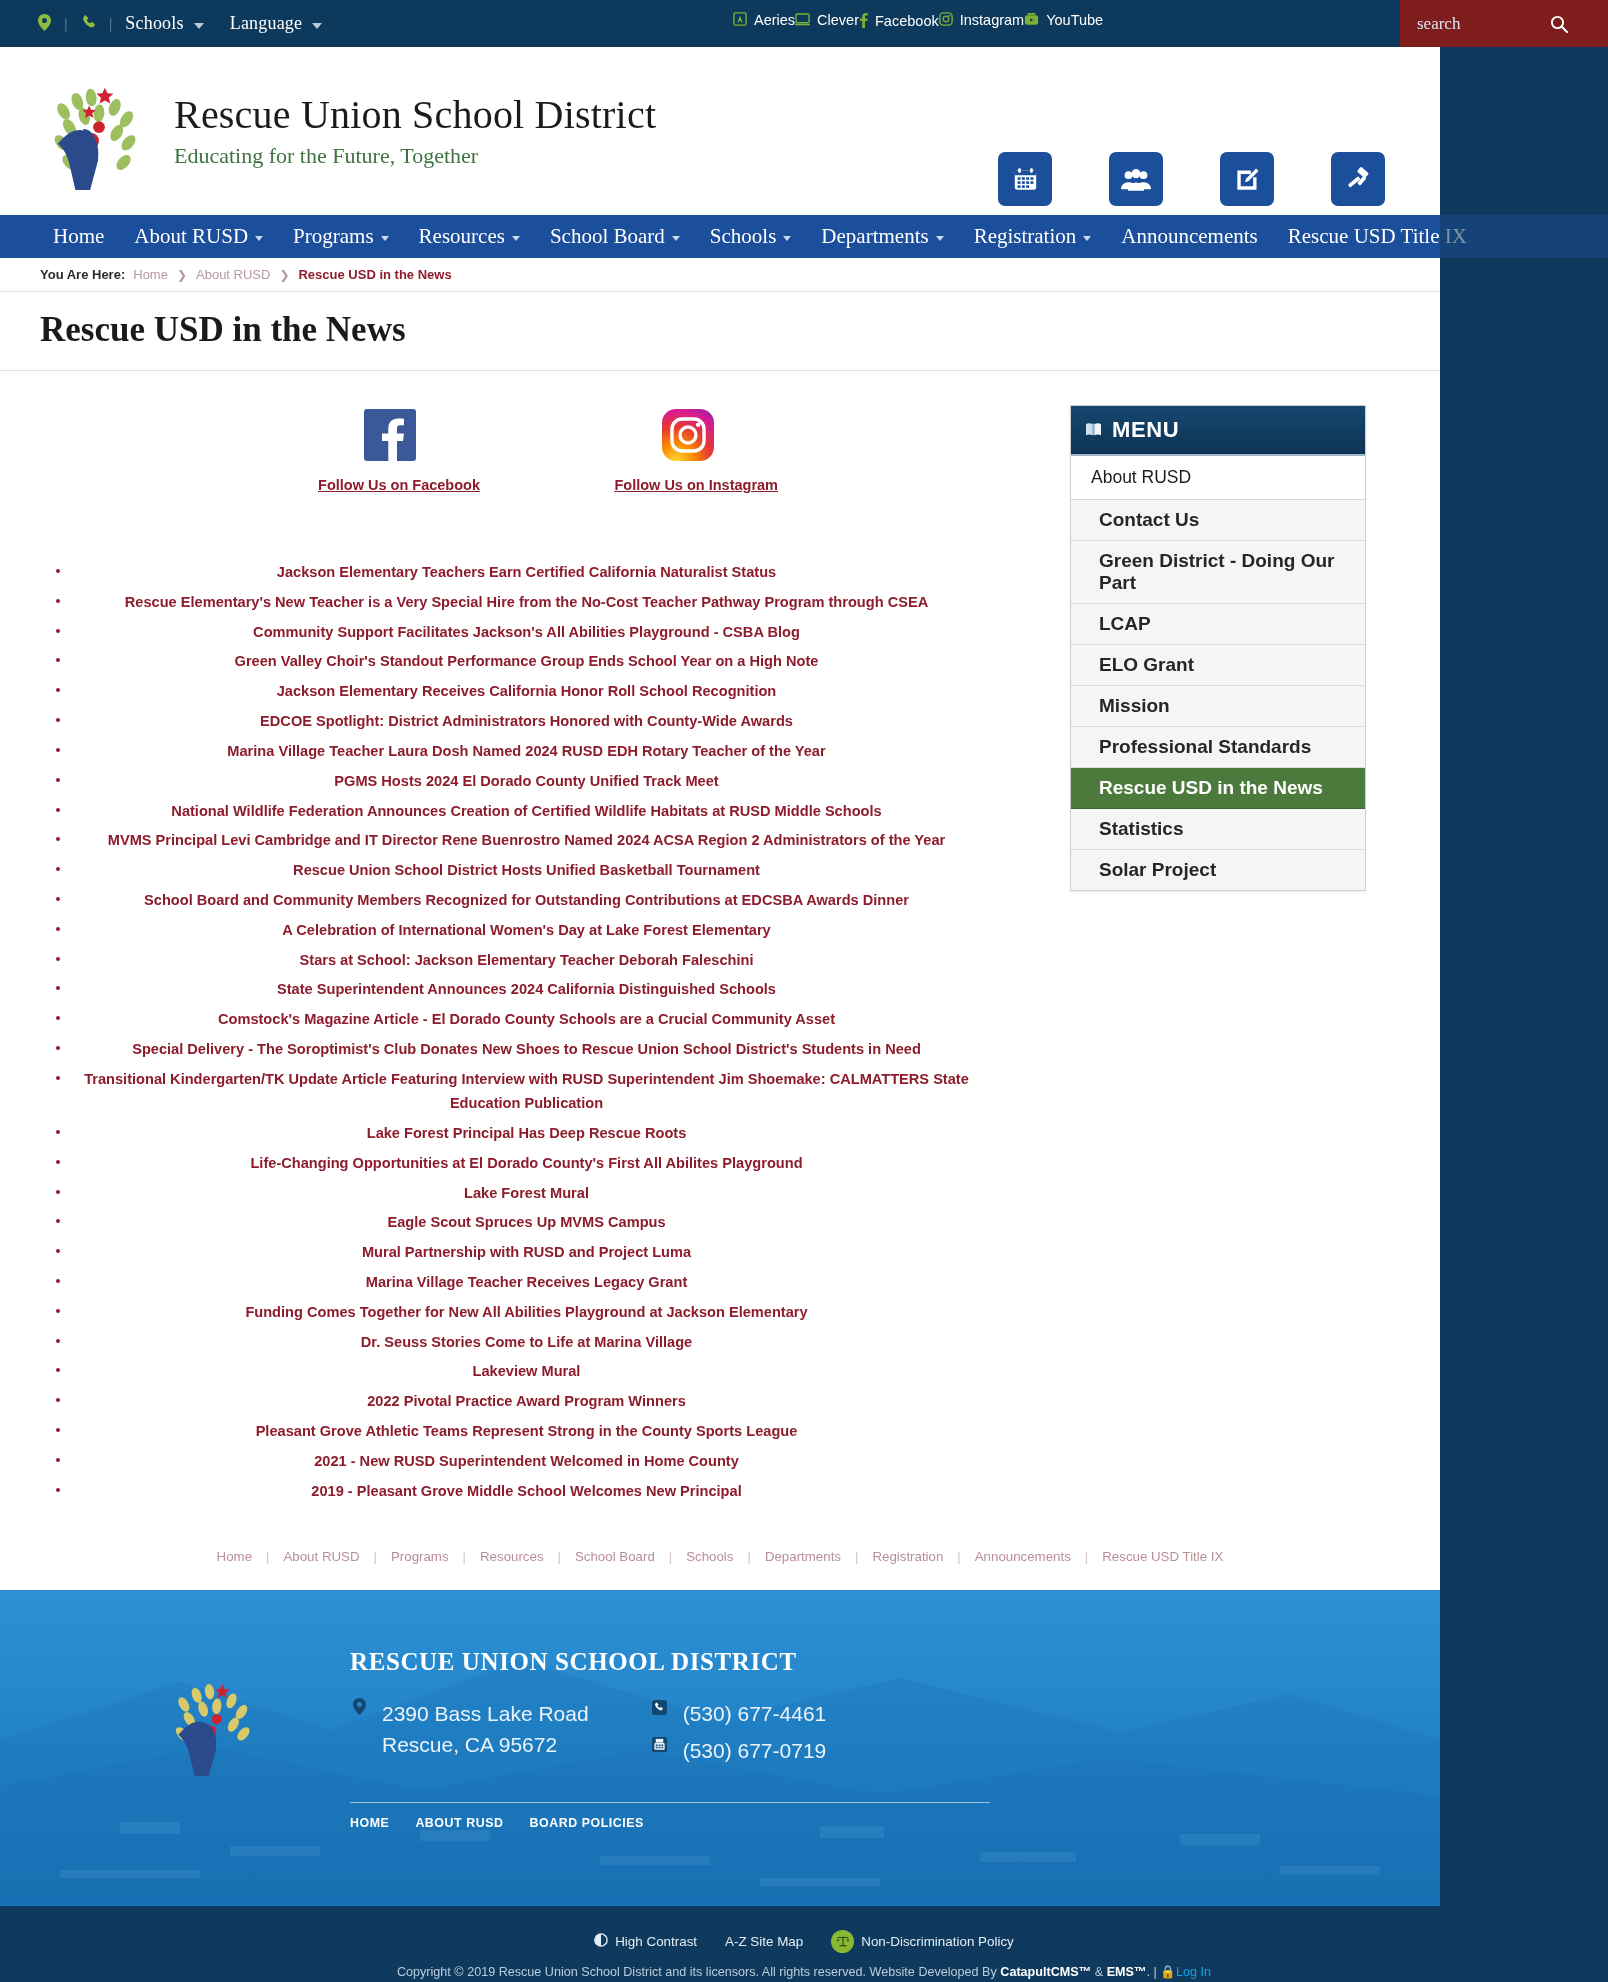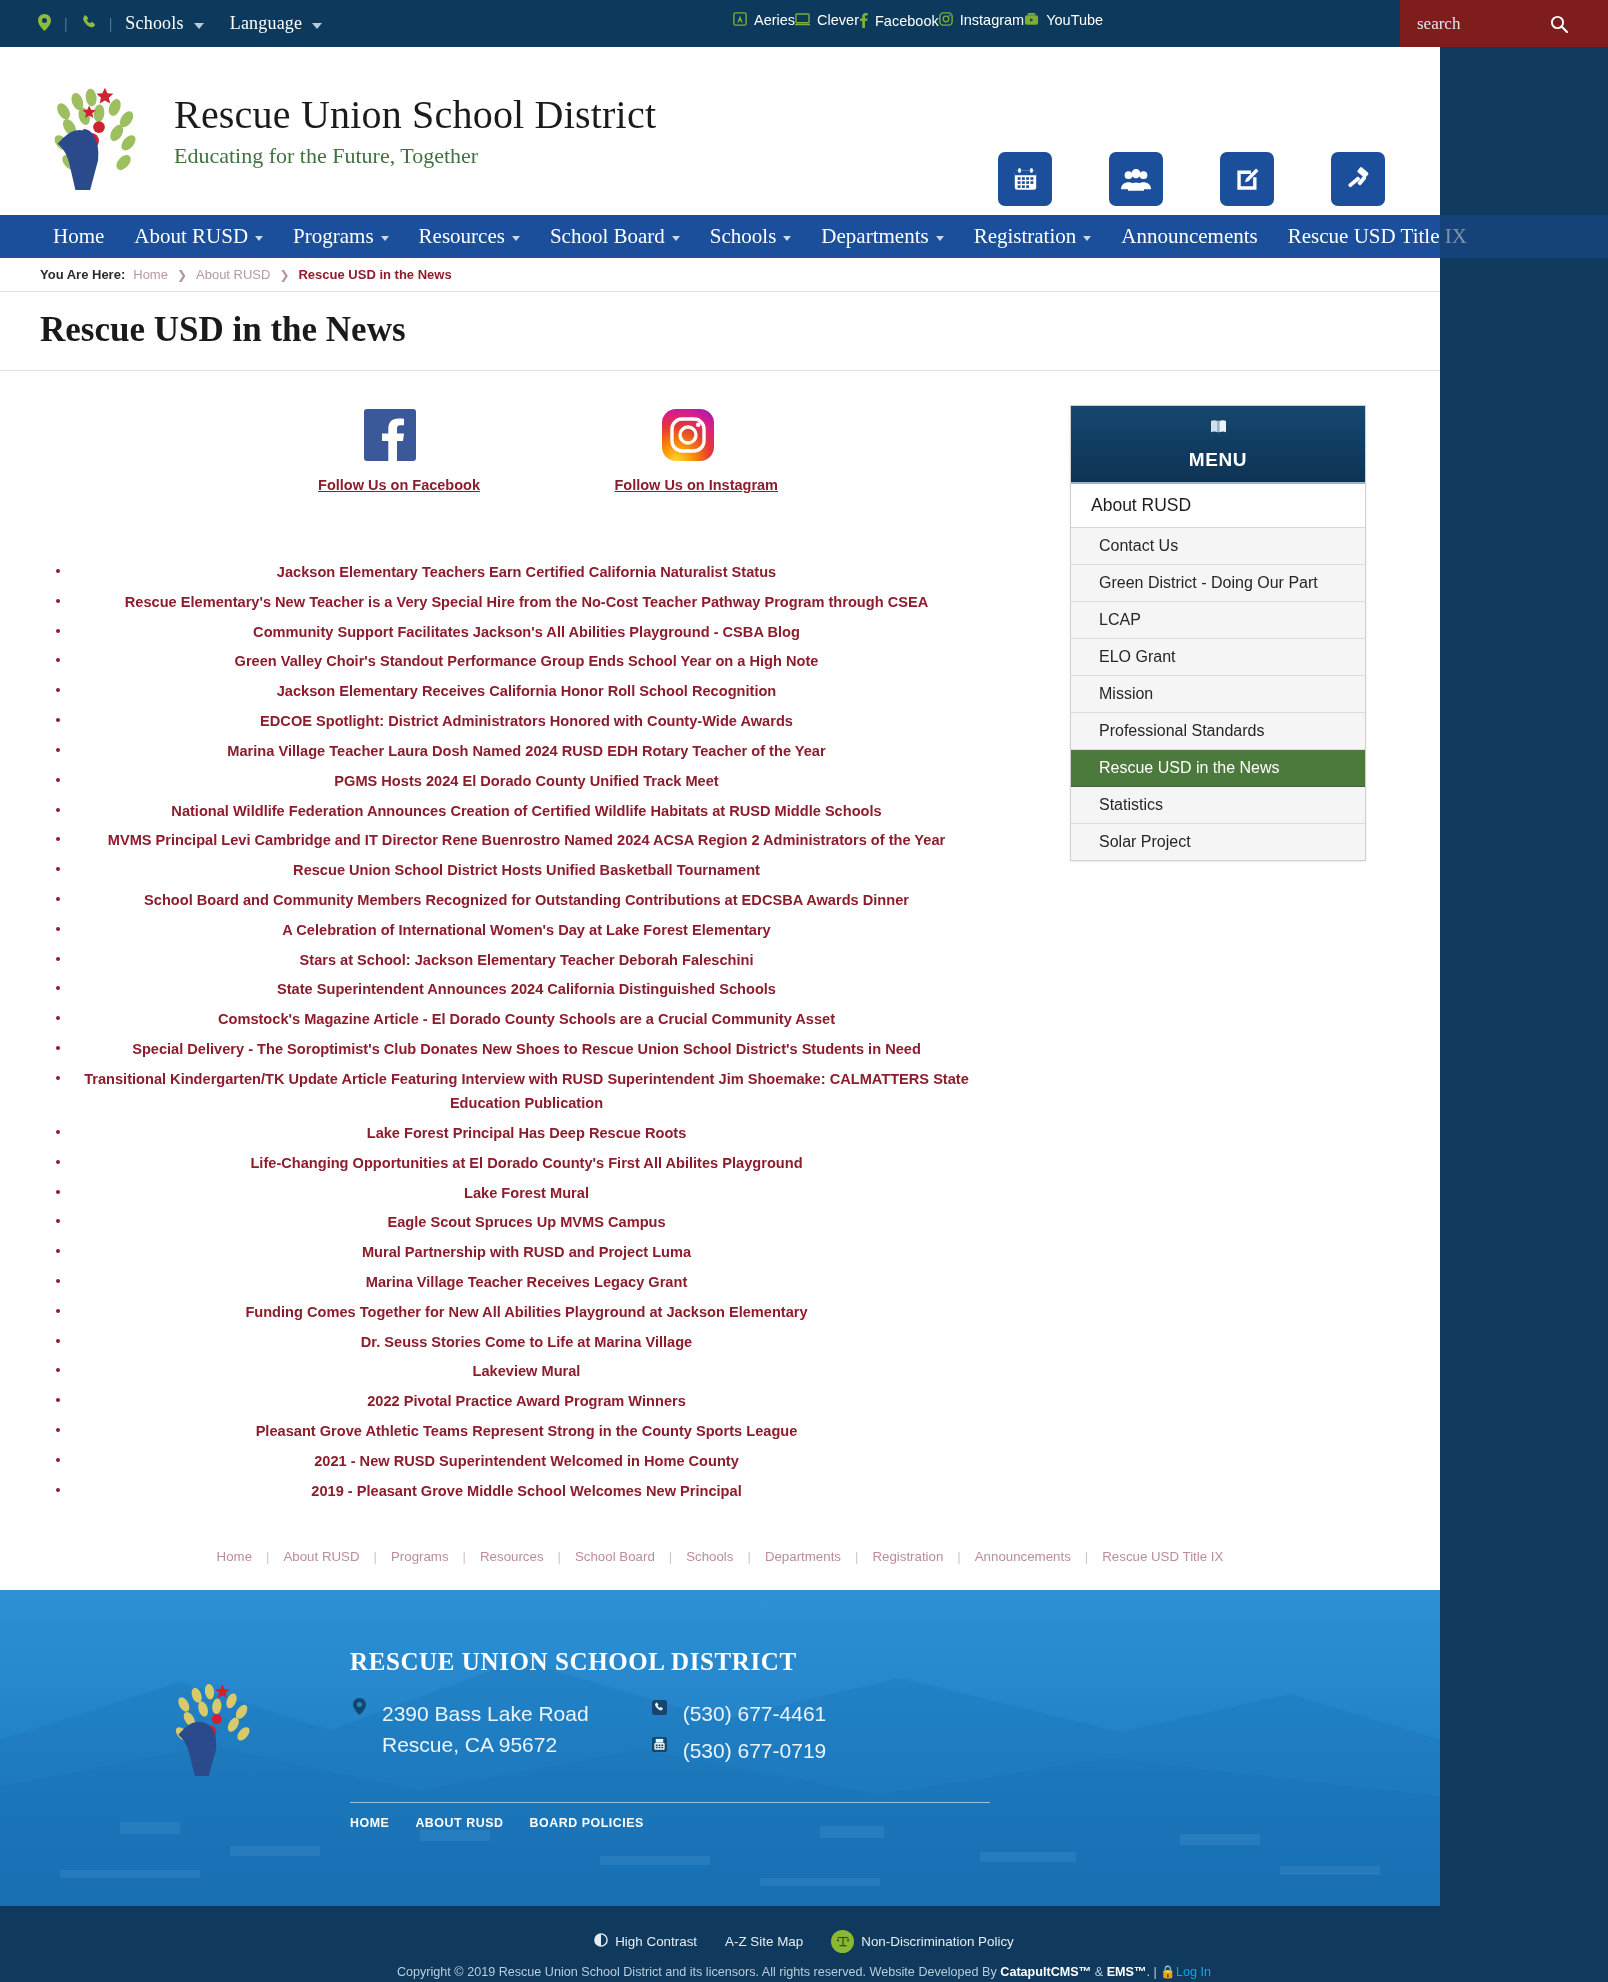--- a/index.html
+++ b/index.html
@@ -244,40 +244,39 @@
   
   .sidebar { width: 330px; padding: 34px 34px 0 0; }
   .menu-card {
     border: 1px solid #cfcfcf;
     background: #fafafa;
     box-shadow: 0 1px 2px rgba(0,0,0,.08);
   }
   .menu-head {
     background: linear-gradient(#16476f, #0d3354);
     color: #ffffff;
-    font-size: 19px;
+    font-size: 22px;
     font-weight: 700;
     letter-spacing: .6px;
     padding: 11px 14px;
-    display: flex; align-items: center; gap: 10px;
+    display: flex; gap: 10px;
     border-bottom: 2px solid #9fb4c4;
-    flex-direction: column;
   }
   .menu-top {
     background: #ffffff;
     padding: 11px 14px 11px 20px;
     font-size: 17.5px;
     color: #1d1d1d;
     border-bottom: 1px solid #d8d8d8;
   }
   .menu-item {
     display: block;
     padding: 9px 14px 9px 28px;
-    font-size: 16px;
-    font-weight: 400;
+    font-size: 19px;
+    font-weight: 700;
     color: #262626;
     text-decoration: none;
     border-bottom: 1px solid #dcdcdc;
     background: #f5f5f5;
   }
   .menu-item.active {
     background: #4c7a3c;
     color: #ffffff;
     border-bottom-color: #3e6631;
   }

